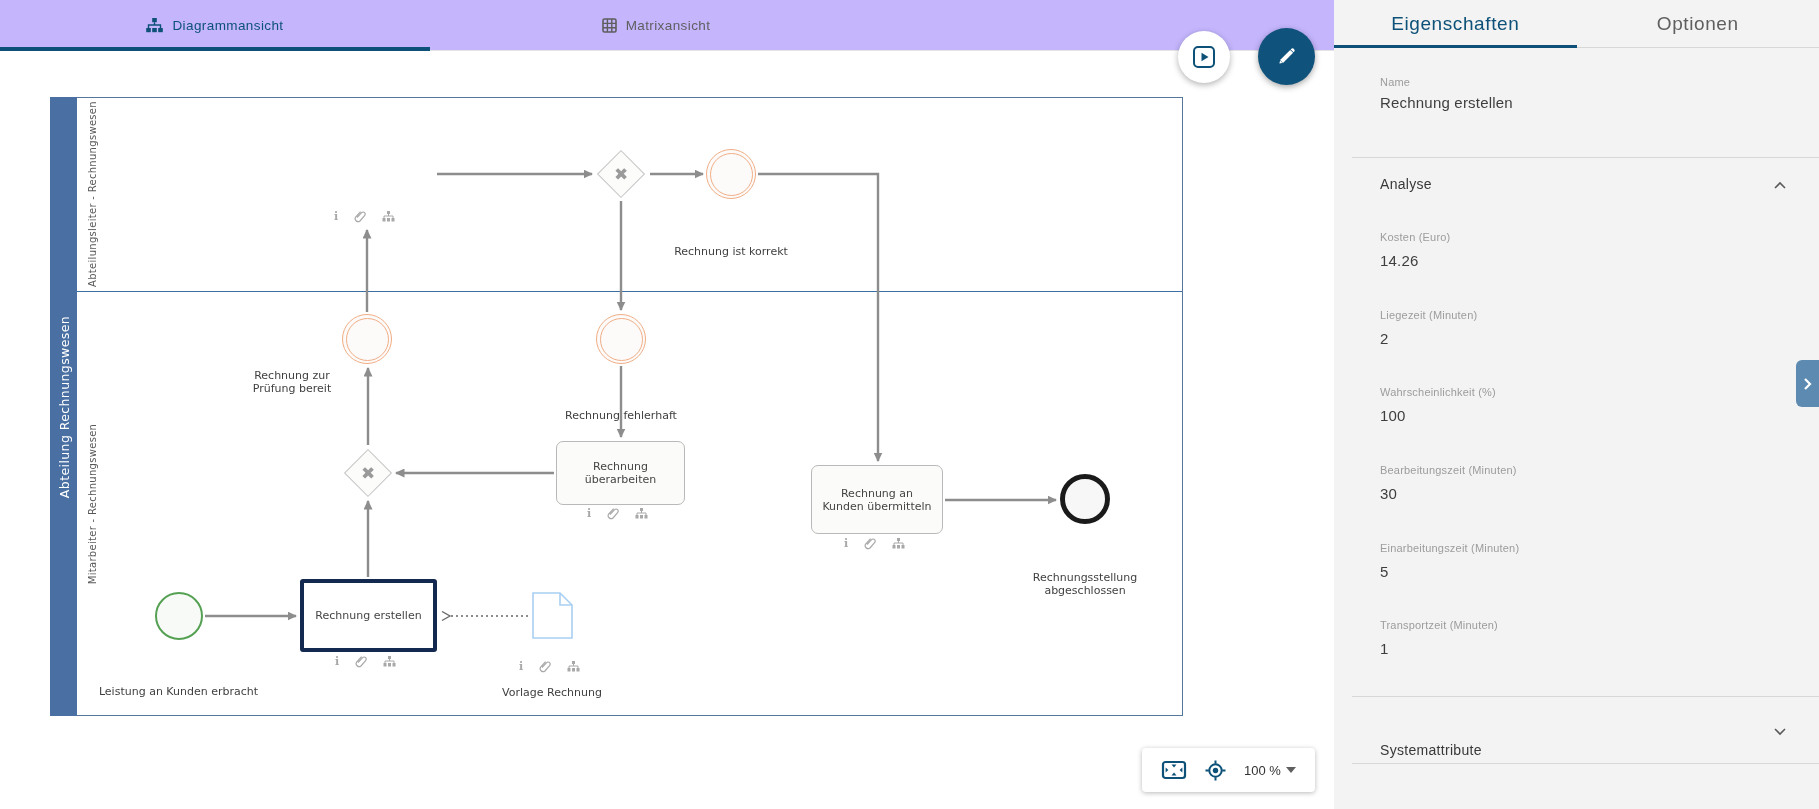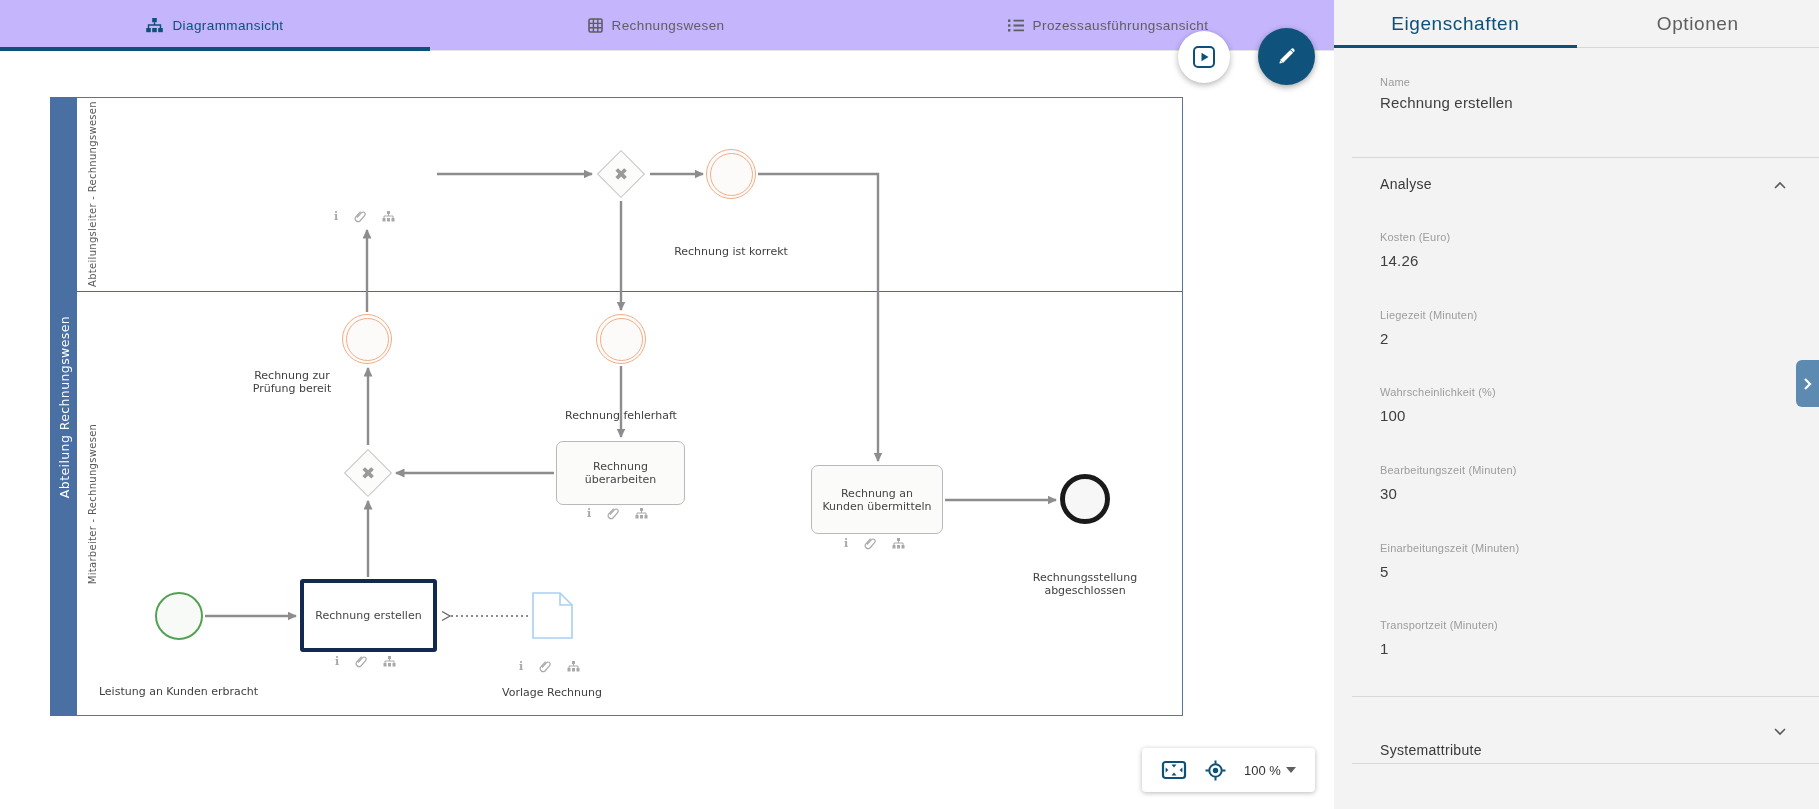--- a/index.html
+++ b/index.html
@@ -107,30 +107,21 @@
           <rect x="6.2" y="10" width="4.6" height="4.2" fill="#0d5178"></rect>
           <rect x="12.2" y="10" width="4.6" height="4.2" fill="#0d5178"></rect>
         </svg>
         <span>Diagrammansicht</span>
       </div>
       <div class="tab tab2">
         <svg width="15" height="15" viewBox="0 0 15 15">
           <rect x="1" y="1" width="13" height="13" rx="1.5" fill="none" stroke="#5e5e5e" stroke-width="1.6"></rect>
           <path d="M5.4 1 V14 M9.8 1 V14 M1 5.4 H14 M1 9.8 H14" stroke="#5e5e5e" stroke-width="1.4"></path>
         </svg>
-        <span>Rechnungswesen</span>
-      </div>
-      <div class="tab tab3">
-        <svg width="16" height="13" viewBox="0 0 16 13">
-          <rect x="0" y="0.5" width="2.4" height="2.4" fill="#5e5e5e"></rect>
-          <rect x="0" y="5.3" width="2.4" height="2.4" fill="#5e5e5e"></rect>
-          <rect x="0" y="10.1" width="2.4" height="2.4" fill="#5e5e5e"></rect>
-          <path d="M5.5 1.7 H16 M5.5 6.5 H16 M5.5 11.3 H16" stroke="#5e5e5e" stroke-width="1.8"></path>
-        </svg>
-        <span>Prozessausführungsansicht</span>
+        <span>Matrixansicht</span>
       </div>
     </div>
 
     <svg class="connectors" width="1334" height="809" viewBox="0 0 1334 809">
       <defs>
         <marker id="mArr" markerWidth="10" markerHeight="9" refX="8.5" refY="4.5" orient="auto" markerUnits="userSpaceOnUse">
           <path d="M0,0 L9.5,4.5 L0,9 z" fill="#8d8d8d"></path>
         </marker>
         <marker id="mOpen" markerWidth="11" markerHeight="11" refX="1.5" refY="5.5" orient="auto" markerUnits="userSpaceOnUse">
           <path d="M9.5,1 L1.5,5.5 L9.5,10" fill="none" stroke="#666" stroke-width="1.3"></path>

